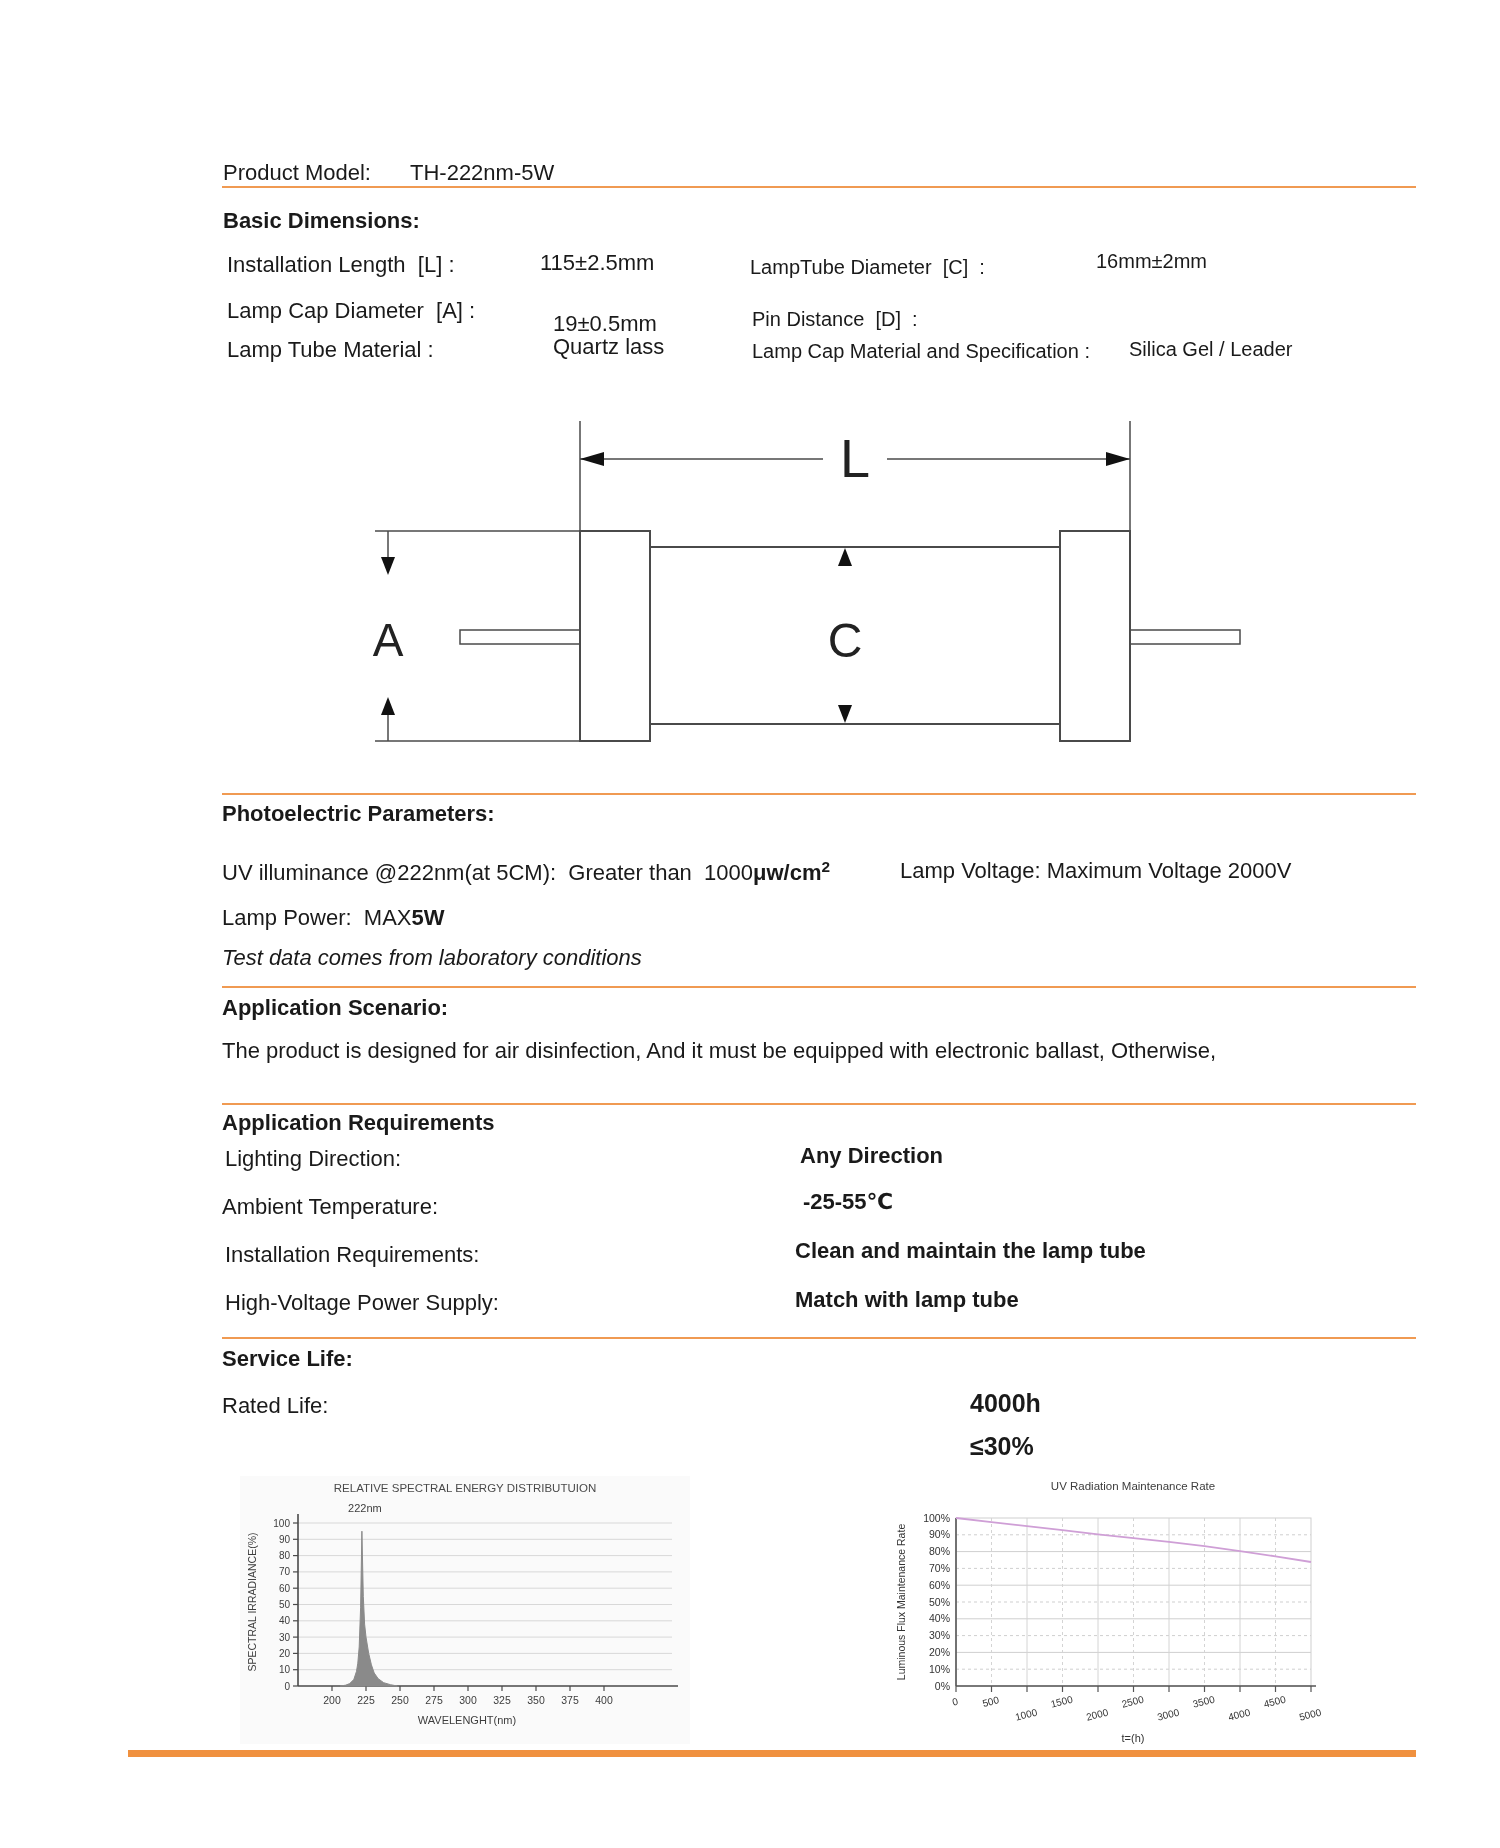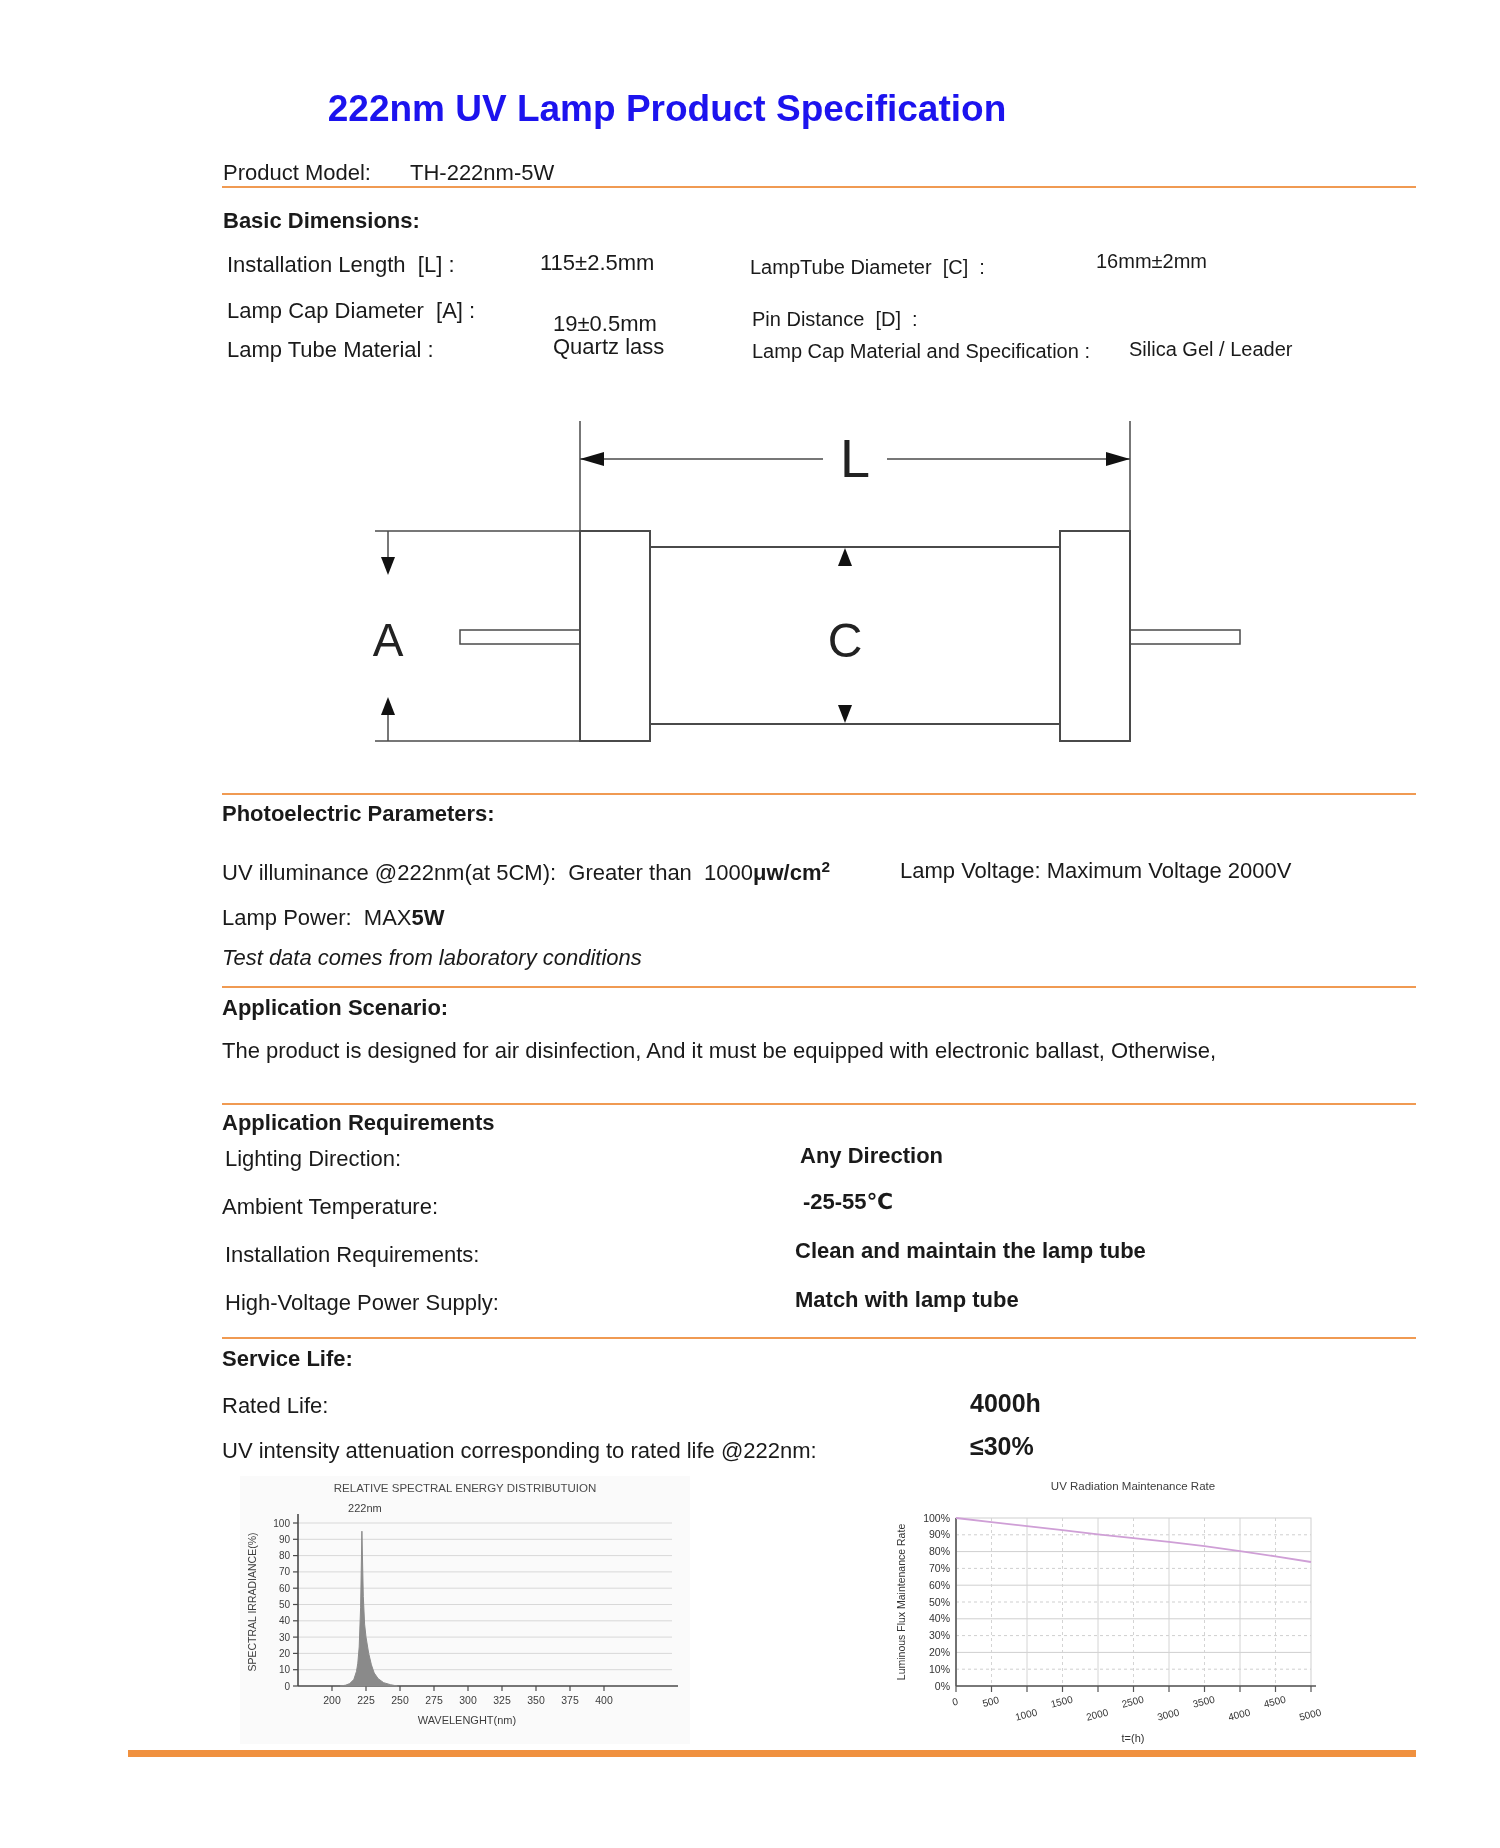--- a/index.html
+++ b/index.html
@@ -18,21 +18,20 @@
   #diagram{position:absolute;left:175px;top:360px;}
   #chart1{position:absolute;left:240px;top:1476px;background:#fafafa;}
   #chart2{position:absolute;left:880px;top:1476px;}
   sup{font-size:70%;vertical-align:super;}
 </style>
 </head>
 <body>
 
 <div id="page">
 
-  <div class="title" style="left:0;top:88px;width:1334px;text-align:center;">222nm UV Lamp Product Specification</div>
 
   <span class="t" style="left:223px;top:160px;">Product Model:</span>
   <span class="t" style="left:410px;top:160px;">TH-222nm-5W</span>
   <div class="rule" style="top:186px;"></div>
 
   <span class="t hd" style="left:223px;top:208px;">Basic Dimensions:</span>
 
   <span class="t" style="left:227px;top:252px;">Installation Length  [L] :</span>
   <span class="t" style="left:540px;top:250px;">115±2.5mm</span>
   <span class="t sm" style="left:750px;top:256px;">LampTube Diameter  [C]  :</span>
@@ -107,21 +106,20 @@
   <span class="t b" style="left:803px;top:1189px;">-25-55℃</span>
   <span class="t" style="left:225px;top:1242px;">Installation Requirements:</span>
   <span class="t b" style="left:795px;top:1238px;">Clean and maintain the lamp tube</span>
   <span class="t" style="left:225px;top:1290px;">High-Voltage Power Supply:</span>
   <span class="t b" style="left:795px;top:1287px;">Match with lamp tube</span>
 
   <div class="rule" style="top:1337px;"></div>
   <span class="t hd" style="left:222px;top:1346px;">Service Life:</span>
   <span class="t" style="left:222px;top:1393px;">Rated Life:</span>
   <span class="t big" style="left:970px;top:1389px;">4000h</span>
-  <span class="t" style="left:222px;top:1438px;">UV intensity attenuation corresponding to rated life @222nm:</span>
   <span class="t big" style="left:970px;top:1432px;">≤30%</span>
 
   <svg id="chart1" width="450" height="268" viewBox="0 0 450 268">
       <text x="225" y="16" font-size="11.5" text-anchor="middle" fill="#4a4a4a">RELATIVE SPECTRAL ENERGY DISTRIBUTUION</text>
       <line x1="53" y1="210" x2="58" y2="210" stroke="#4a4a4a" stroke-width="1.2"></line>
       <text x="50" y="213.5" font-size="10" text-anchor="end" fill="#3d3d3d">0</text>
       <line x1="58" y1="193.7" x2="432" y2="193.7" stroke="#d8d8d8" stroke-width="1"></line>
       <line x1="53" y1="193.7" x2="58" y2="193.7" stroke="#4a4a4a" stroke-width="1.2"></line>
       <text x="50" y="197.2" font-size="10" text-anchor="end" fill="#3d3d3d">10</text>
       <line x1="58" y1="177.4" x2="432" y2="177.4" stroke="#d8d8d8" stroke-width="1"></line>

